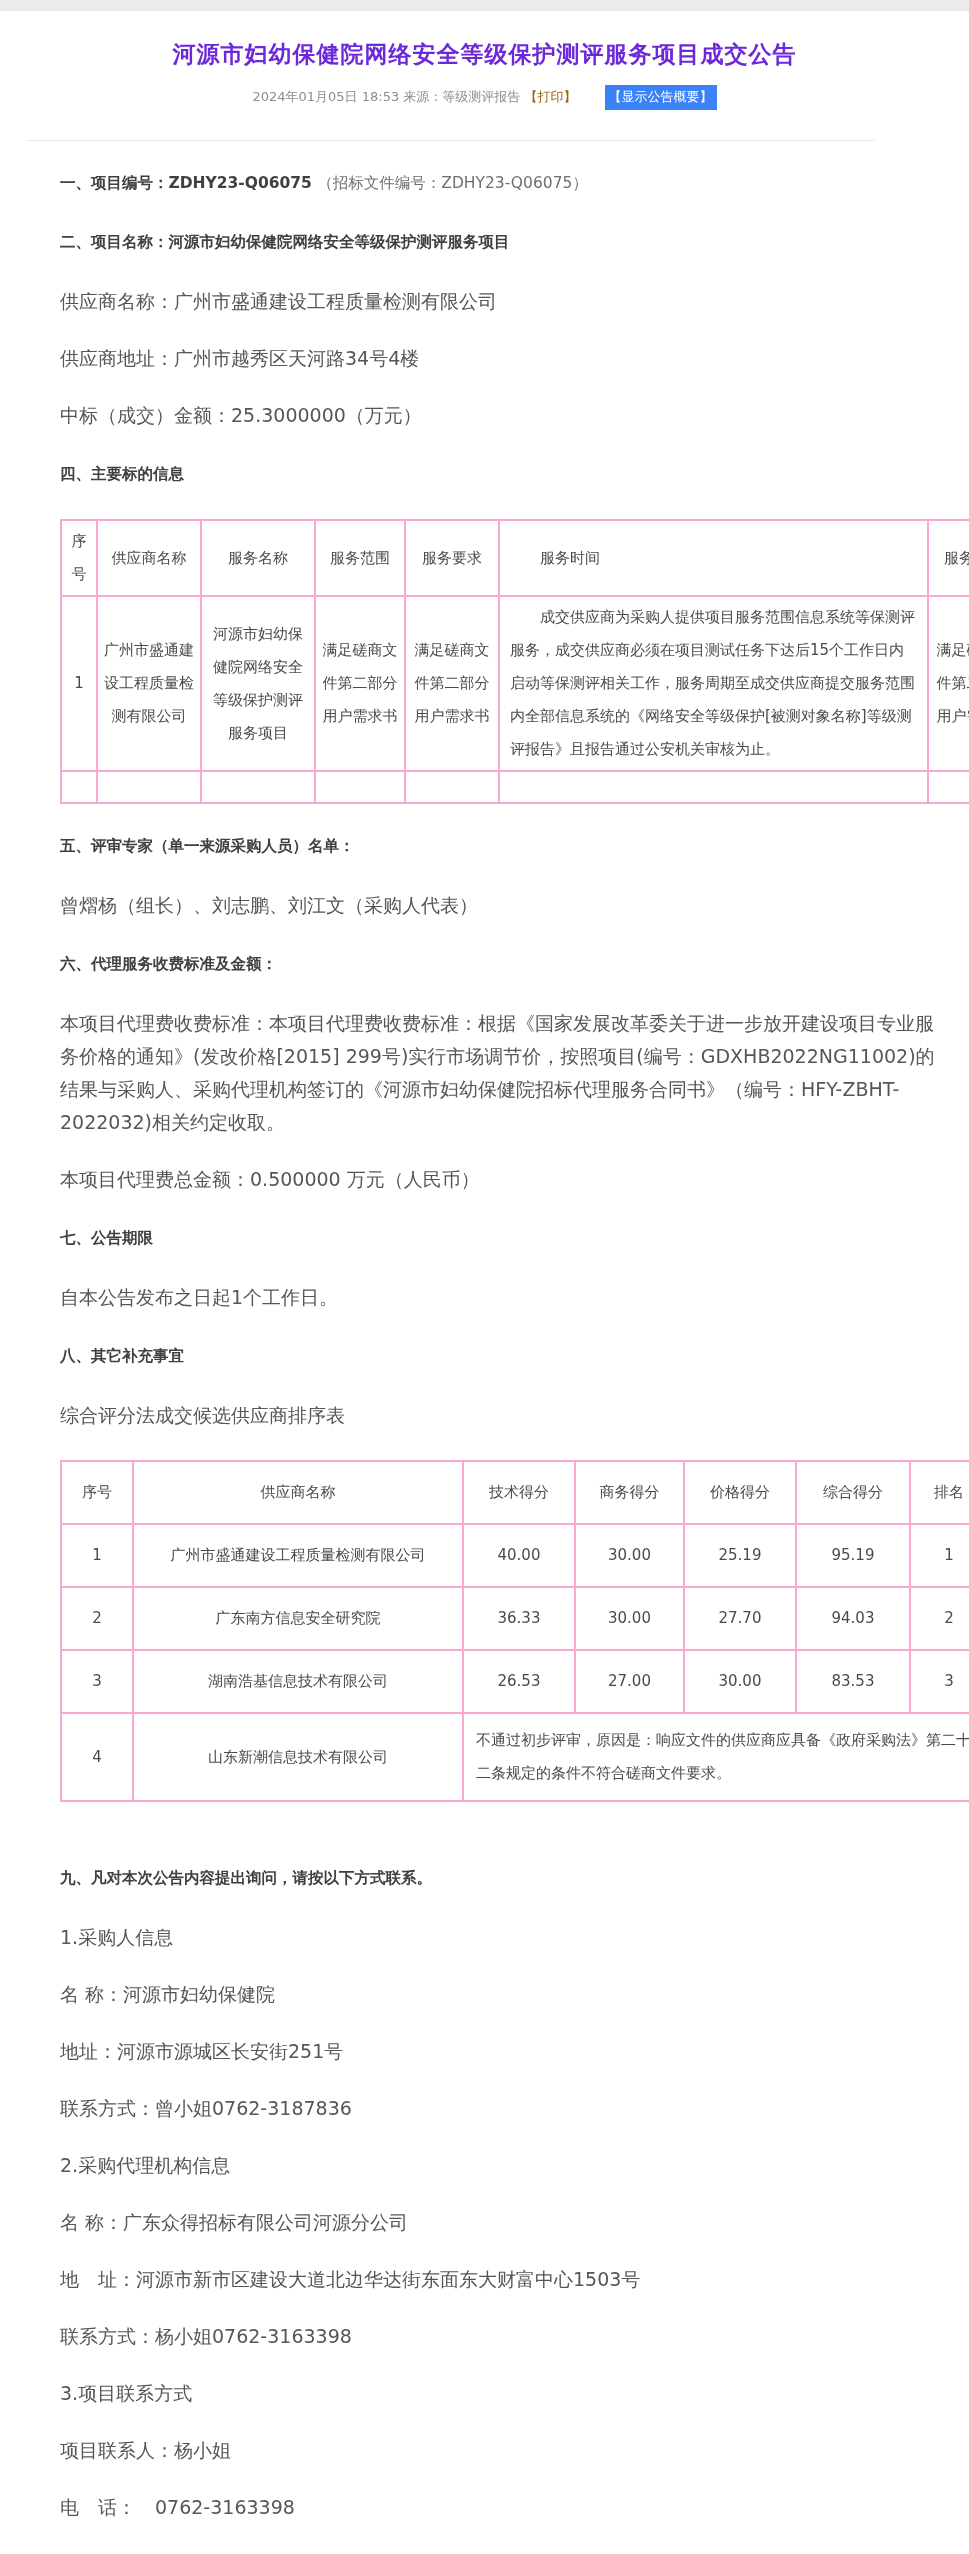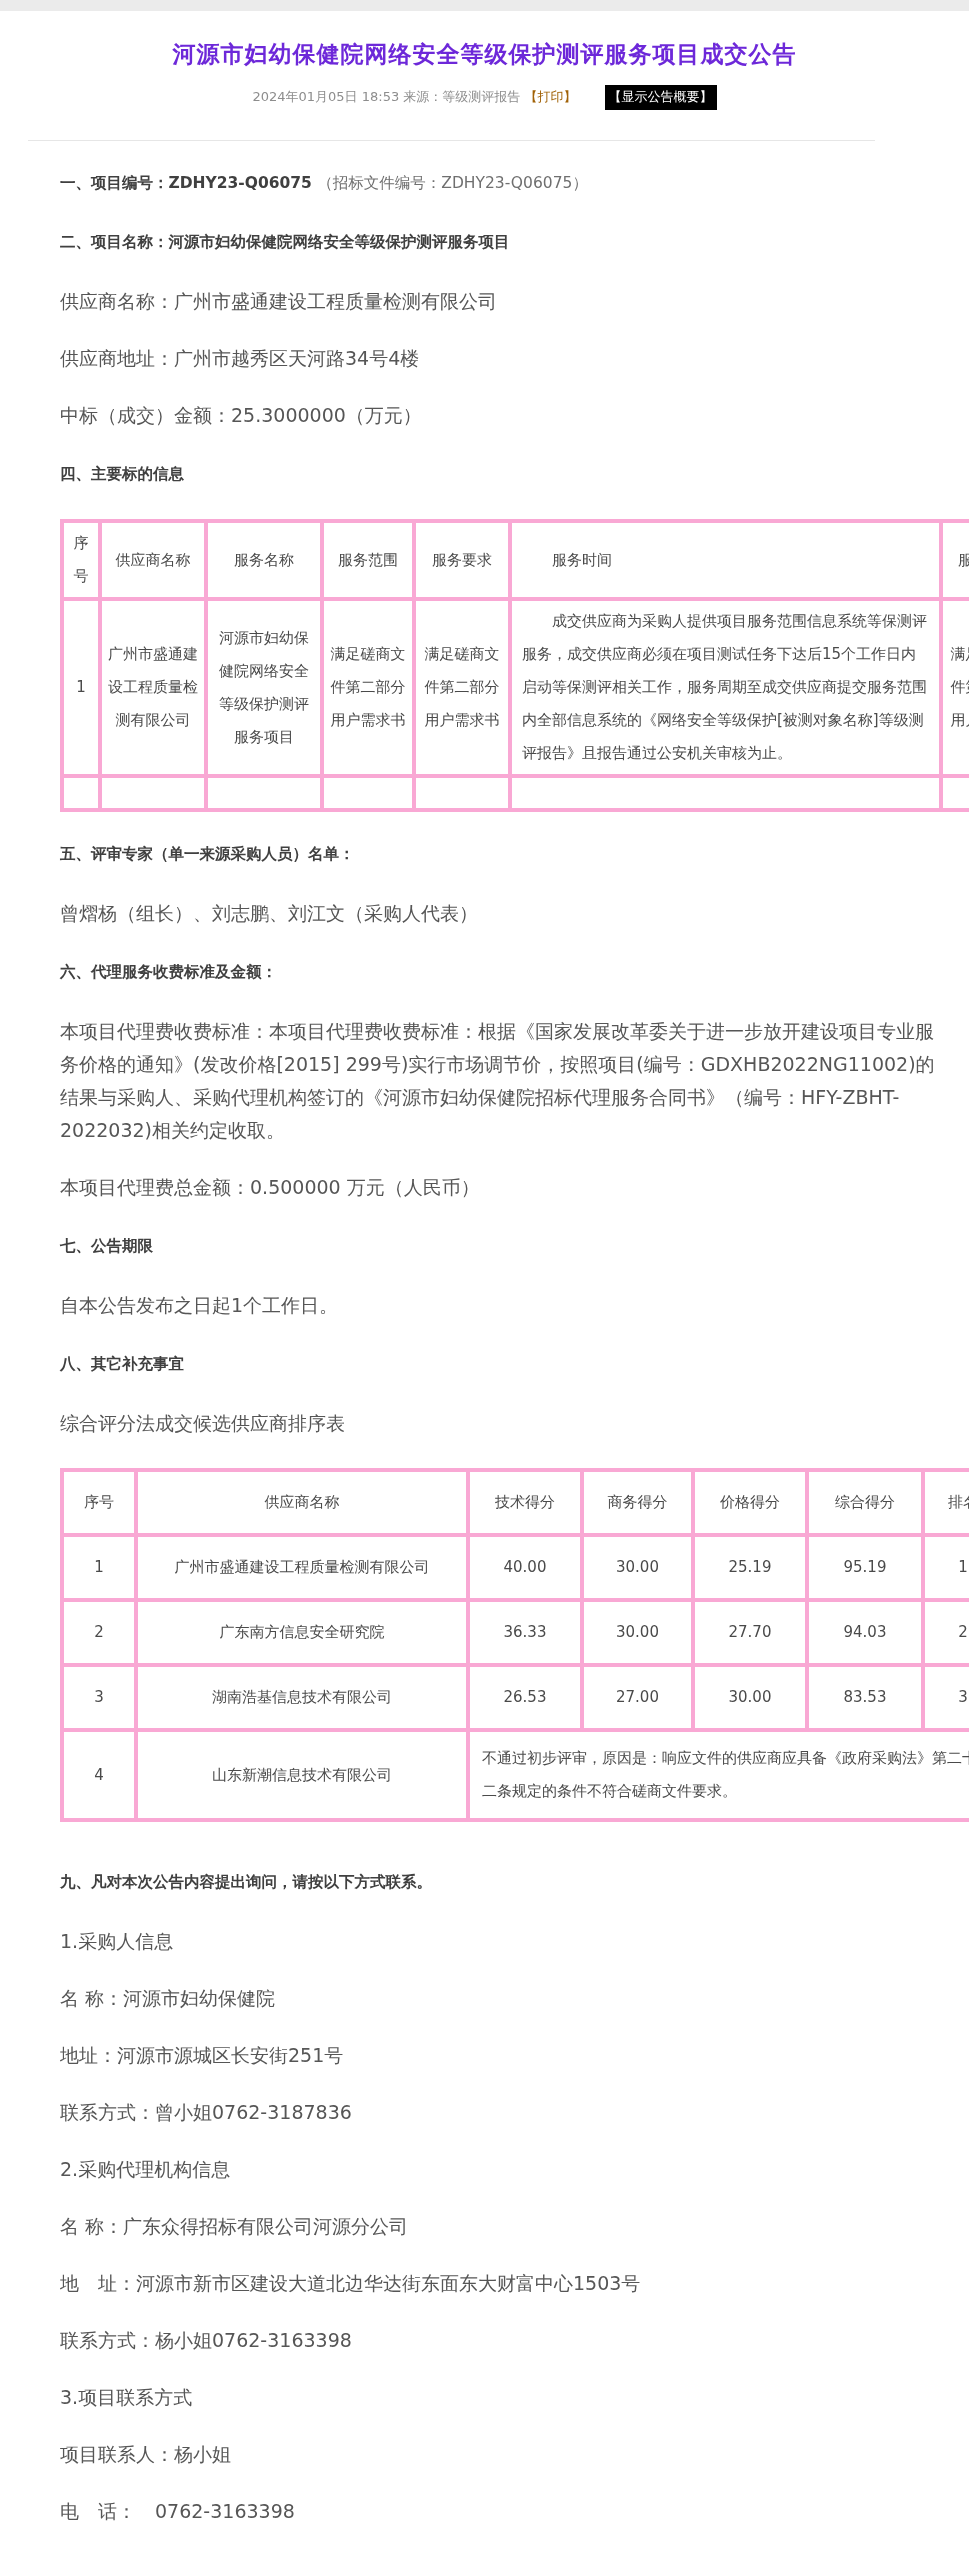--- a/index.html
+++ b/index.html
@@ -29,21 +29,21 @@
     line-height:20px;
   }
   .meta-line .src{color:#8d8d8d;}
   .print-btn{
     color:#a16207;
     text-decoration:none;
     cursor:pointer;
   }
   .summary-btn{
     display:inline-block;
-    background:#000000;
+    background:#3b82f6;
     color:#ffffff;
     padding:2px 4px 3px 4px;
     margin-left:24px;
     cursor:pointer;
   }
   .container{
     margin-left:60px;
     width:875px;
   }
   .divider{
@@ -70,21 +70,21 @@
     font-size:19px;
   }
   table{
     border-collapse:collapse;
     margin-top:28px;
     table-layout:fixed;
   }
   .tbl1{width:875px;border:2px solid #2a2a2a;}
   .tbl2{width:845px;border:2px solid #2a2a2a;}
   td{
-    border:4px solid #f9a8d4;
+    border:2px solid #f9a8d4;
     font-size:15px;
     color:#4a4a4a;
     line-height:33px;
     padding:4px 5px;
     vertical-align:middle;
     word-break:break-all;
   }
   .tbl1 td{text-align:center;}
   .tbl1 td.svc-time{text-align:left;text-indent:2em;padding:4px 10px;}
   .tbl1 .empty-row td{height:30px;padding:0;}
@@ -221,21 +221,21 @@
       <td>3</td>
     </tr>
     <tr>
       <td>4</td>
       <td>山东新潮信息技术有限公司</td>
       <td class="reason" colspan="5">不通过初步评审，原因是：响应文件的供应商应具备《政府采购法》第二十二条规定的条件不符合磋商文件要求。</td>
     </tr>
   </tbody>
     </table>
 
-  <div class="sec-heading" style="margin-top:44px;">九、凡对本次公告内容提出询问，请按以下方式联系。</div>
+  <div class="sec-heading" style="margin-top:60px;">九、凡对本次公告内容提出询问，请按以下方式联系。</div>
 
   <div class="para">1.采购人信息</div>
   <div class="para">名 称：河源市妇幼保健院</div>
   <div class="para">地址：河源市源城区长安街251号</div>
   <div class="para">联系方式：曾小姐0762-3187836</div>
   <div class="para">2.采购代理机构信息</div>
   <div class="para">名 称：广东众得招标有限公司河源分公司</div>
   <div class="para">地　址：河源市新市区建设大道北边华达街东面东大财富中心1503号</div>
   <div class="para">联系方式：杨小姐0762-3163398</div>
   <div class="para">3.项目联系方式</div>

